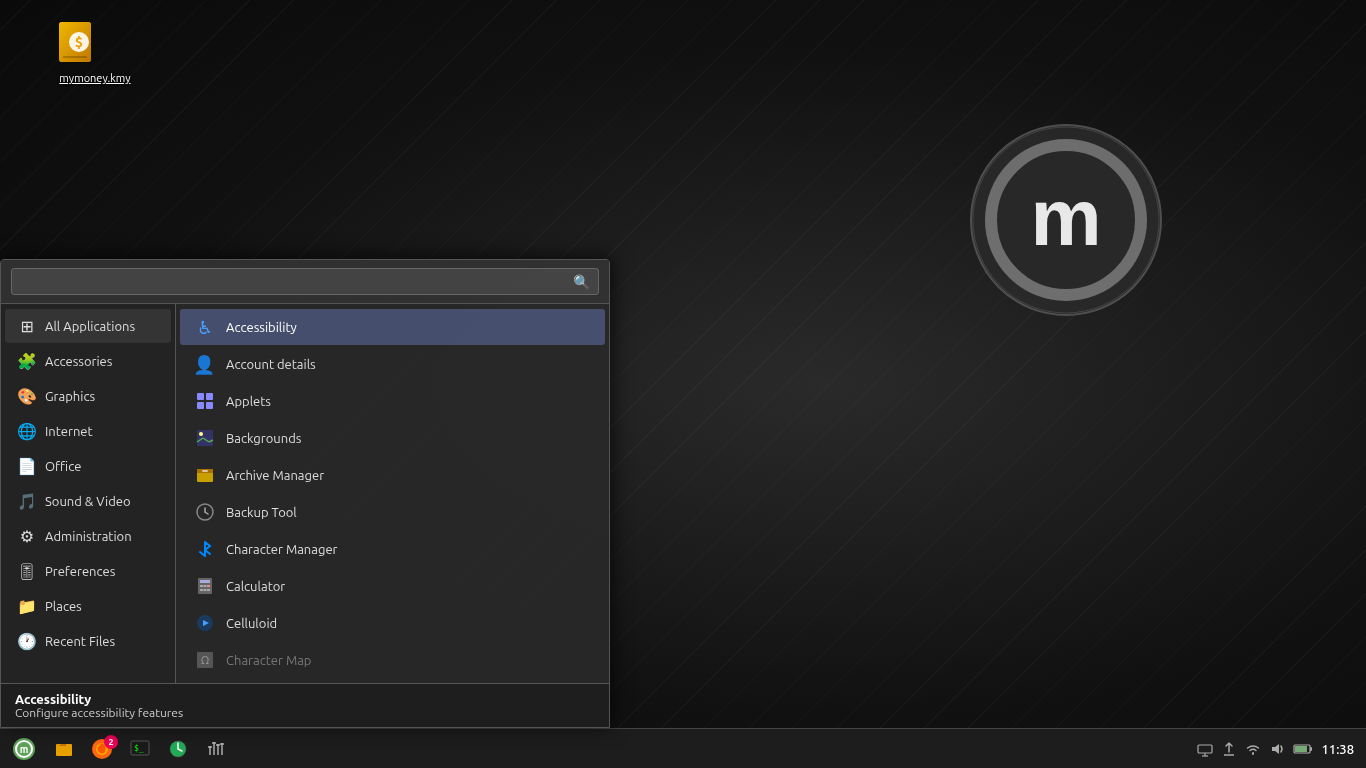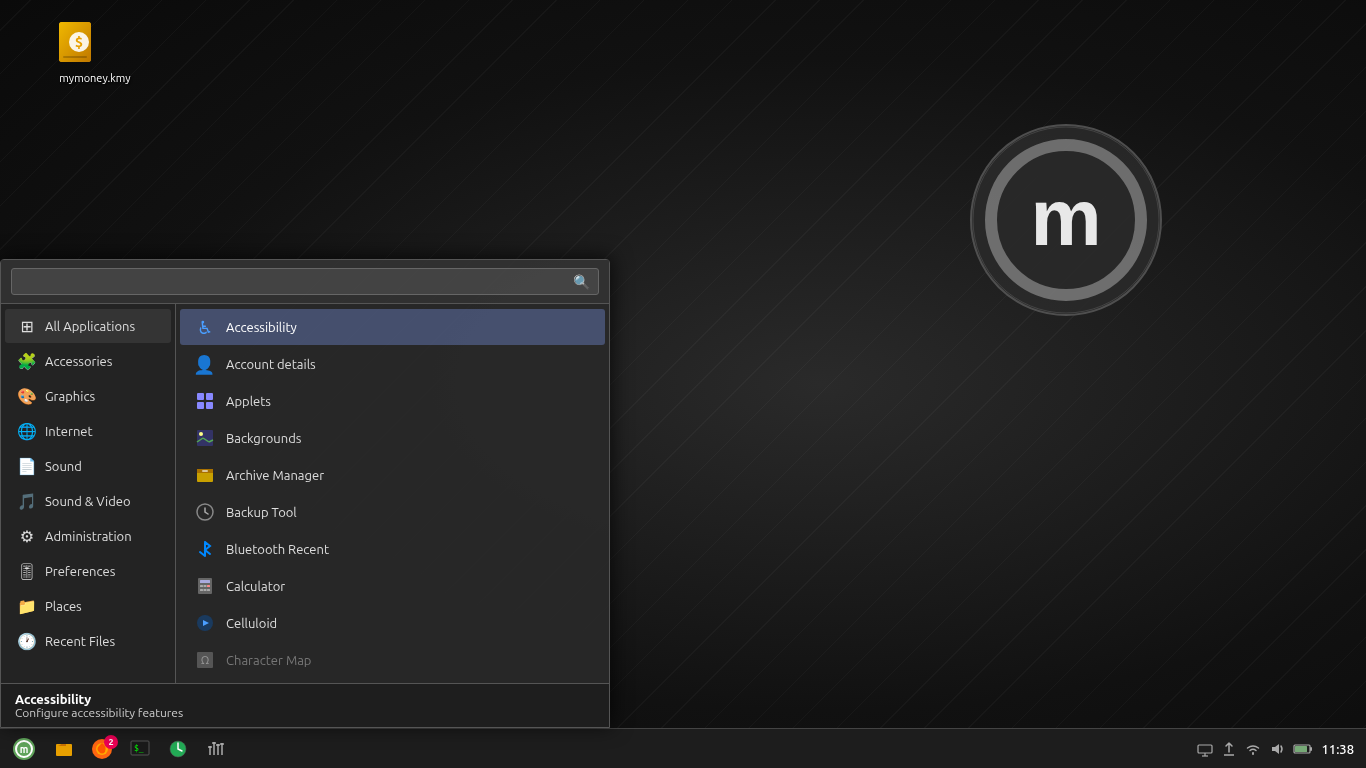--- a/index.html
+++ b/index.html
@@ -54,20 +54,21 @@
       left: 55px;
       width: 80px;
       text-align: center;
       cursor: pointer;
     }
     .desktop-icon .icon-label {
       color: white;
       font-size: 11px;
       margin-top: 4px;
       text-shadow: 1px 1px 2px #000;
+      text-decoration: underline;
     }
 
     
     .taskbar {
       position: absolute;
       bottom: 0;
       left: 0;
       right: 0;
       height: 40px;
       background: rgba(30,30,30,0.97);
@@ -340,21 +341,21 @@
         <div class="category-item">
           <span class="cat-icon">🎨</span>
           <span>Graphics</span>
         </div>
         <div class="category-item">
           <span class="cat-icon">🌐</span>
           <span>Internet</span>
         </div>
         <div class="category-item">
           <span class="cat-icon">📄</span>
-          <span>Sound</span>
+          <span>Office</span>
         </div>
         <div class="category-item">
           <span class="cat-icon">🎵</span>
           <span>Sound &amp; Video</span>
         </div>
         <div class="category-item">
           <span class="cat-icon">⚙</span>
           <span>Administration</span>
         </div>
         <div class="category-item">
@@ -429,21 +430,21 @@
           </span>
           <span>Backup Tool</span>
         </div>
 
         <div class="app-item">
           <span class="app-icon ic-bluetooth">
             <svg width="20" height="20" viewBox="0 0 20 20">
                 <path d="M10 3 L10 17 M10 3 L15 7 L10 11 L15 15 M10 17 L5 13" stroke="#0088ff" stroke-width="2" fill="none" stroke-linecap="round"></path>
               </svg>
           </span>
-          <span>Bluetooth Recent</span>
+          <span>Character Manager</span>
         </div>
 
         <div class="app-item">
           <span class="app-icon">
             <svg width="20" height="20" viewBox="0 0 20 20">
                 <rect x="3" y="2" width="14" height="16" rx="1" fill="#666"></rect>
                 <rect x="5" y="4" width="10" height="3" rx="0.5" fill="#aad"></rect>
                 <rect x="5" y="9" width="3" height="2" rx="0.5" fill="#aaa"></rect>
                 <rect x="8.5" y="9" width="3" height="2" rx="0.5" fill="#aaa"></rect>
                 <rect x="12" y="9" width="3" height="2" rx="0.5" fill="#f88"></rect>

